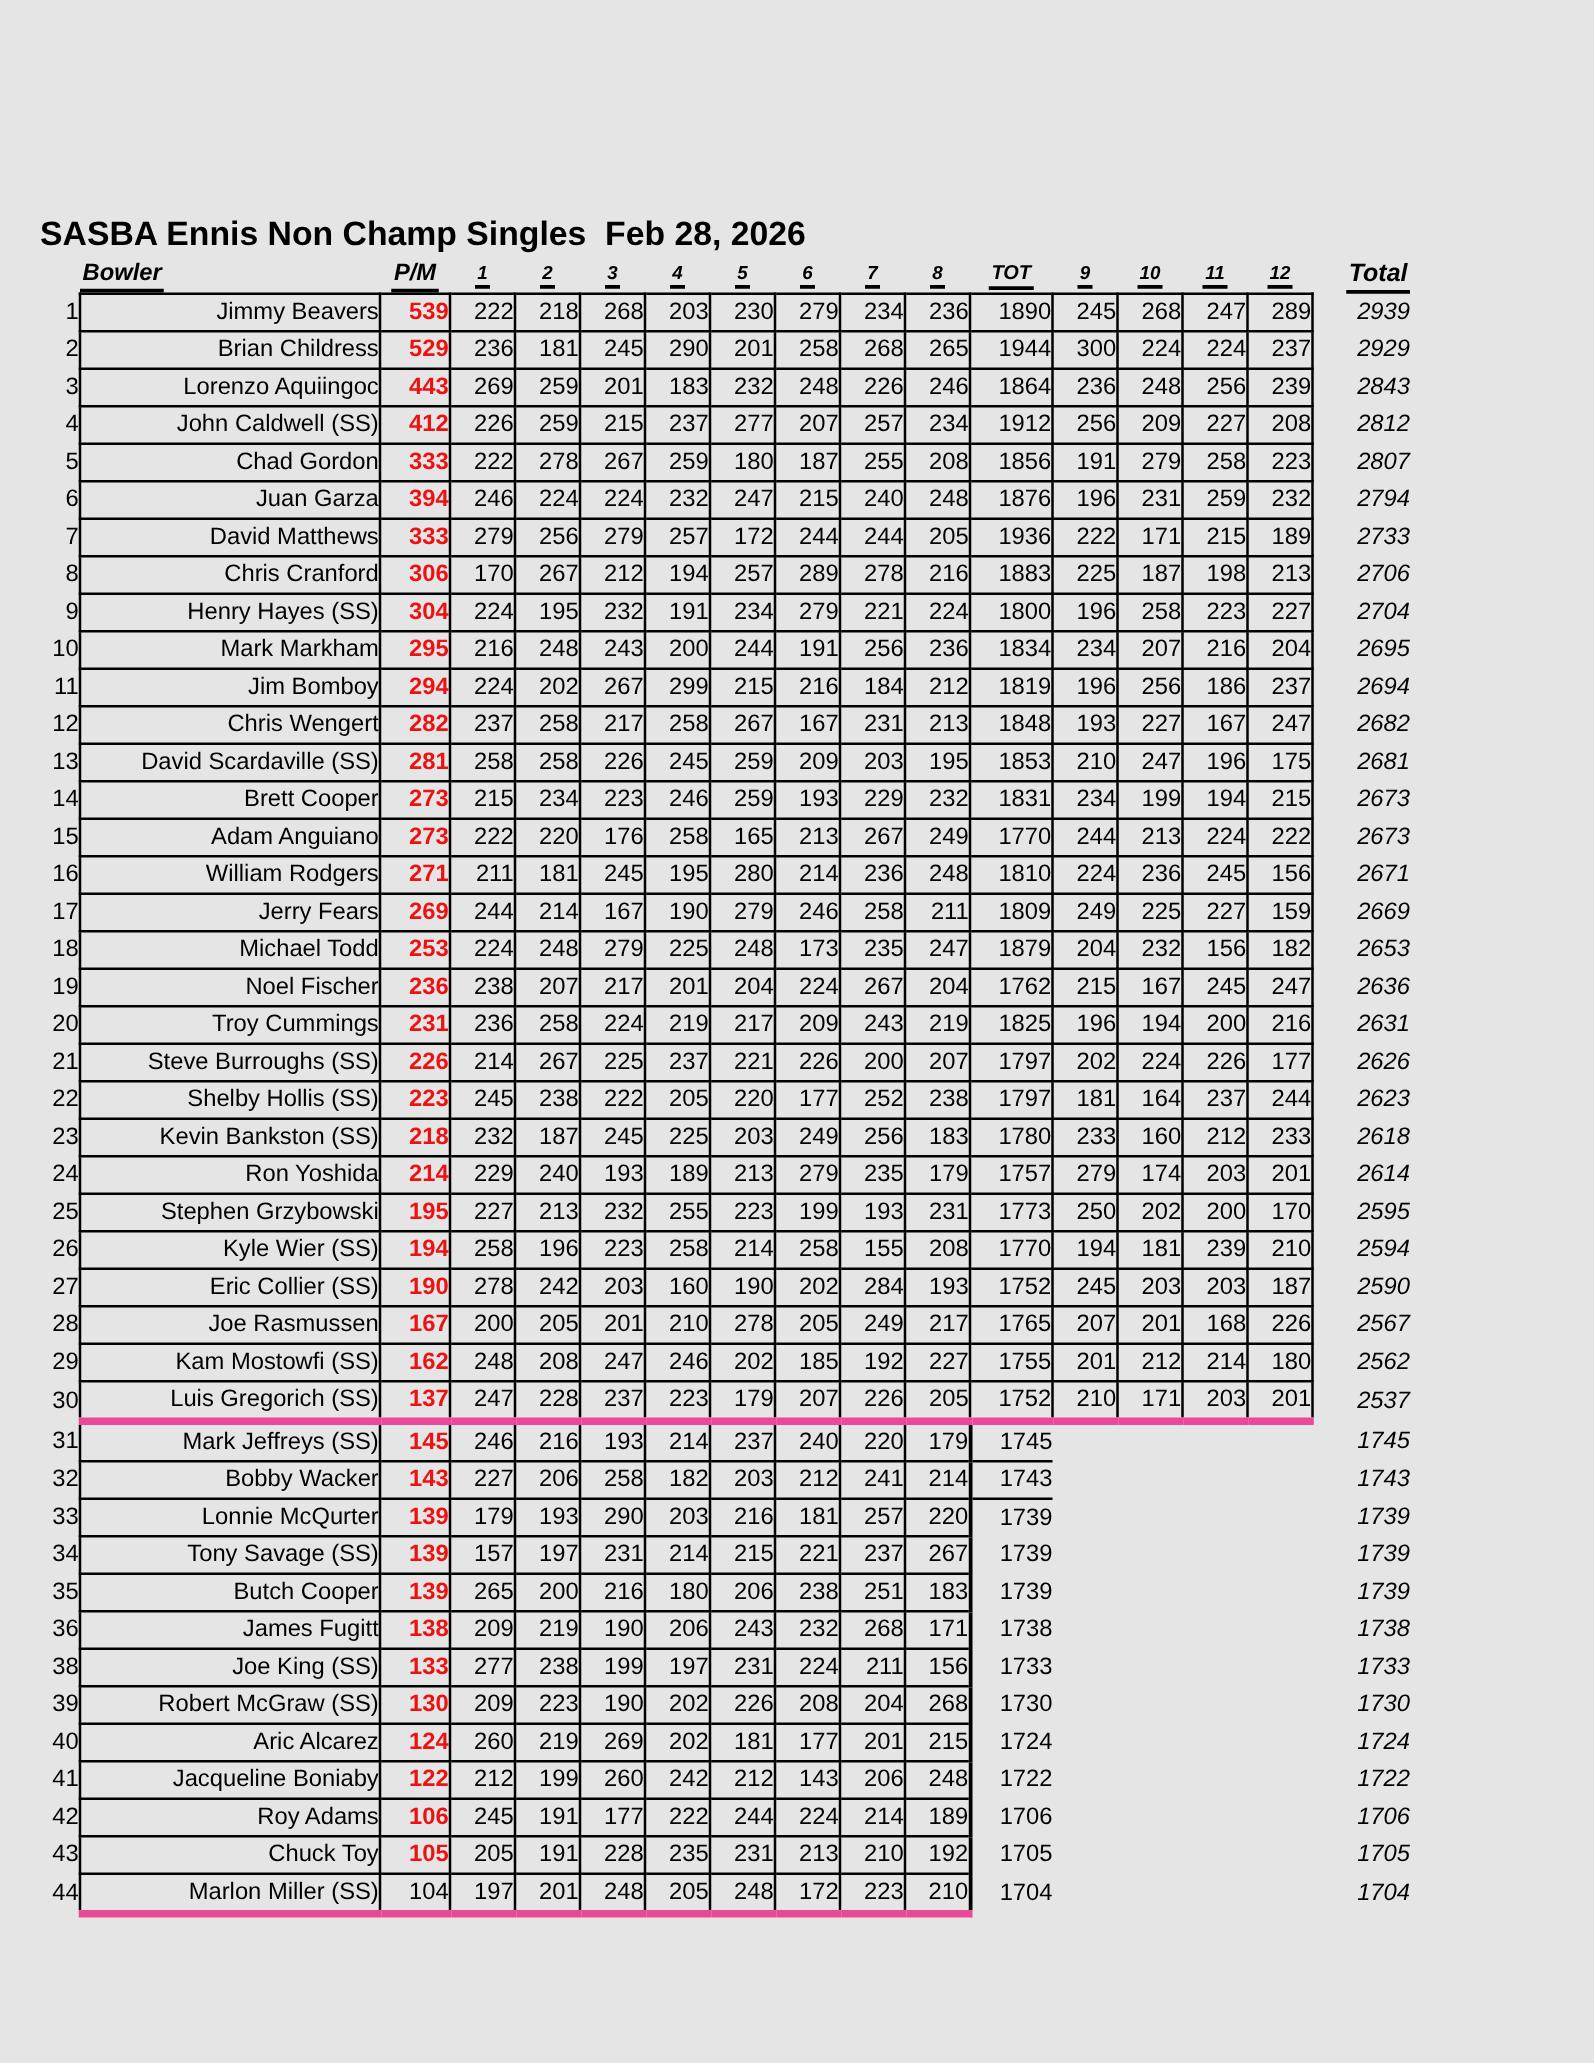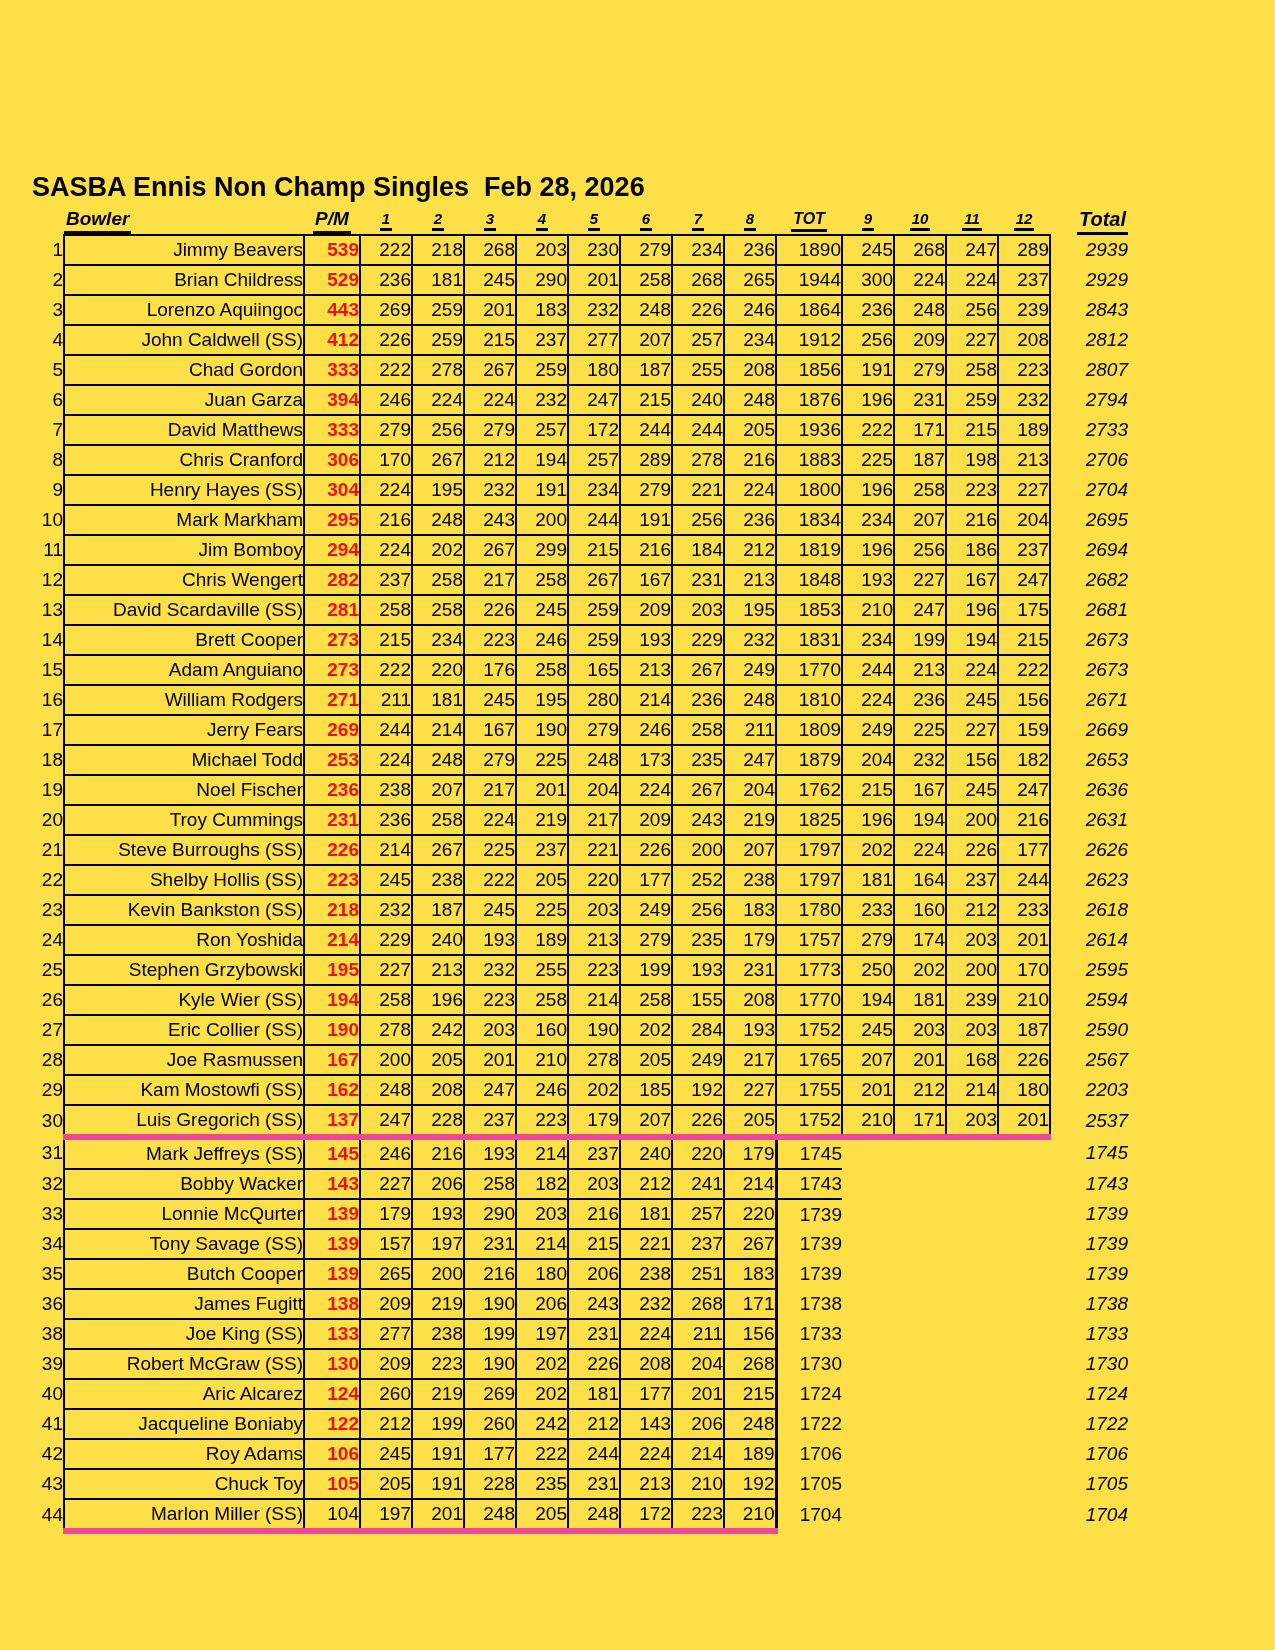--- a/index.html
+++ b/index.html
@@ -1,19 +1,19 @@
 <!DOCTYPE html>
 <html style="--pm-red: #ee1111;"><head>
 <meta charset="utf-8">
 <style>
   html,body { margin:0; padding:0; background:#ffffff; }
   .page {
     position:relative;
     width:1275px; height:1650px;
-    background:#fde047;
+    background:#e5e5e5;
     font-family:"Liberation Sans", sans-serif;
     color:#000;
     overflow:hidden;
   }
   .content { position:absolute; left:30px; top:172px; }
   .title {
     font-size:27px; font-weight:bold; letter-spacing:0px;
     margin:0 0 4px 2px; white-space:pre;
   }
   table.results { border-collapse:collapse; table-layout:fixed; }
@@ -641,21 +641,21 @@
             <td class="num b">246</td>
             <td class="num b">202</td>
             <td class="num b">185</td>
             <td class="num b">192</td>
             <td class="num b">227</td>
             <td class="num tot b">1755</td>
             <td class="num b">201</td>
             <td class="num b">212</td>
             <td class="num b">214</td>
             <td class="num b">180</td>
-            <td class="total">2203</td>
+            <td class="total">2562</td>
           </tr>
           <tr class="row">
             <td class="rank">30</td>
             <td class="name b bb3">Luis Gregorich (SS)</td>
             <td class="pm b bb3">137</td>
             <td class="num b bb3">247</td>
             <td class="num b bb3">228</td>
             <td class="num b bb3">237</td>
             <td class="num b bb3">223</td>
             <td class="num b bb3">179</td>

